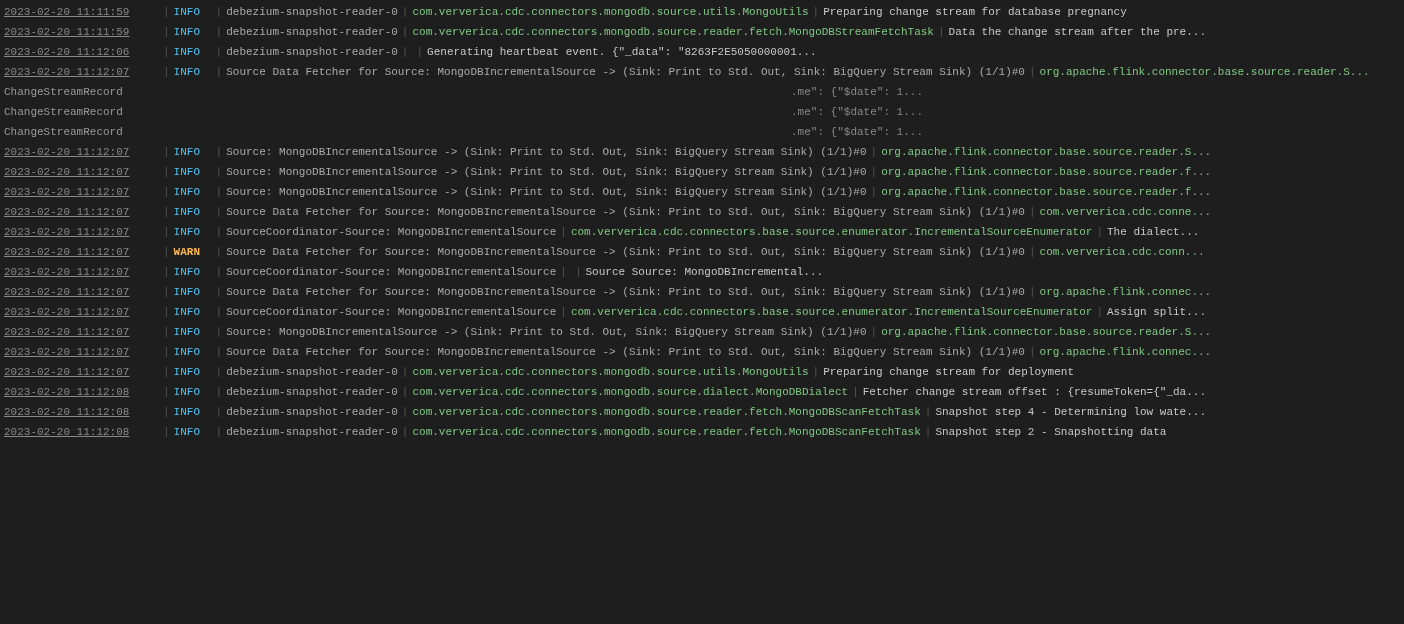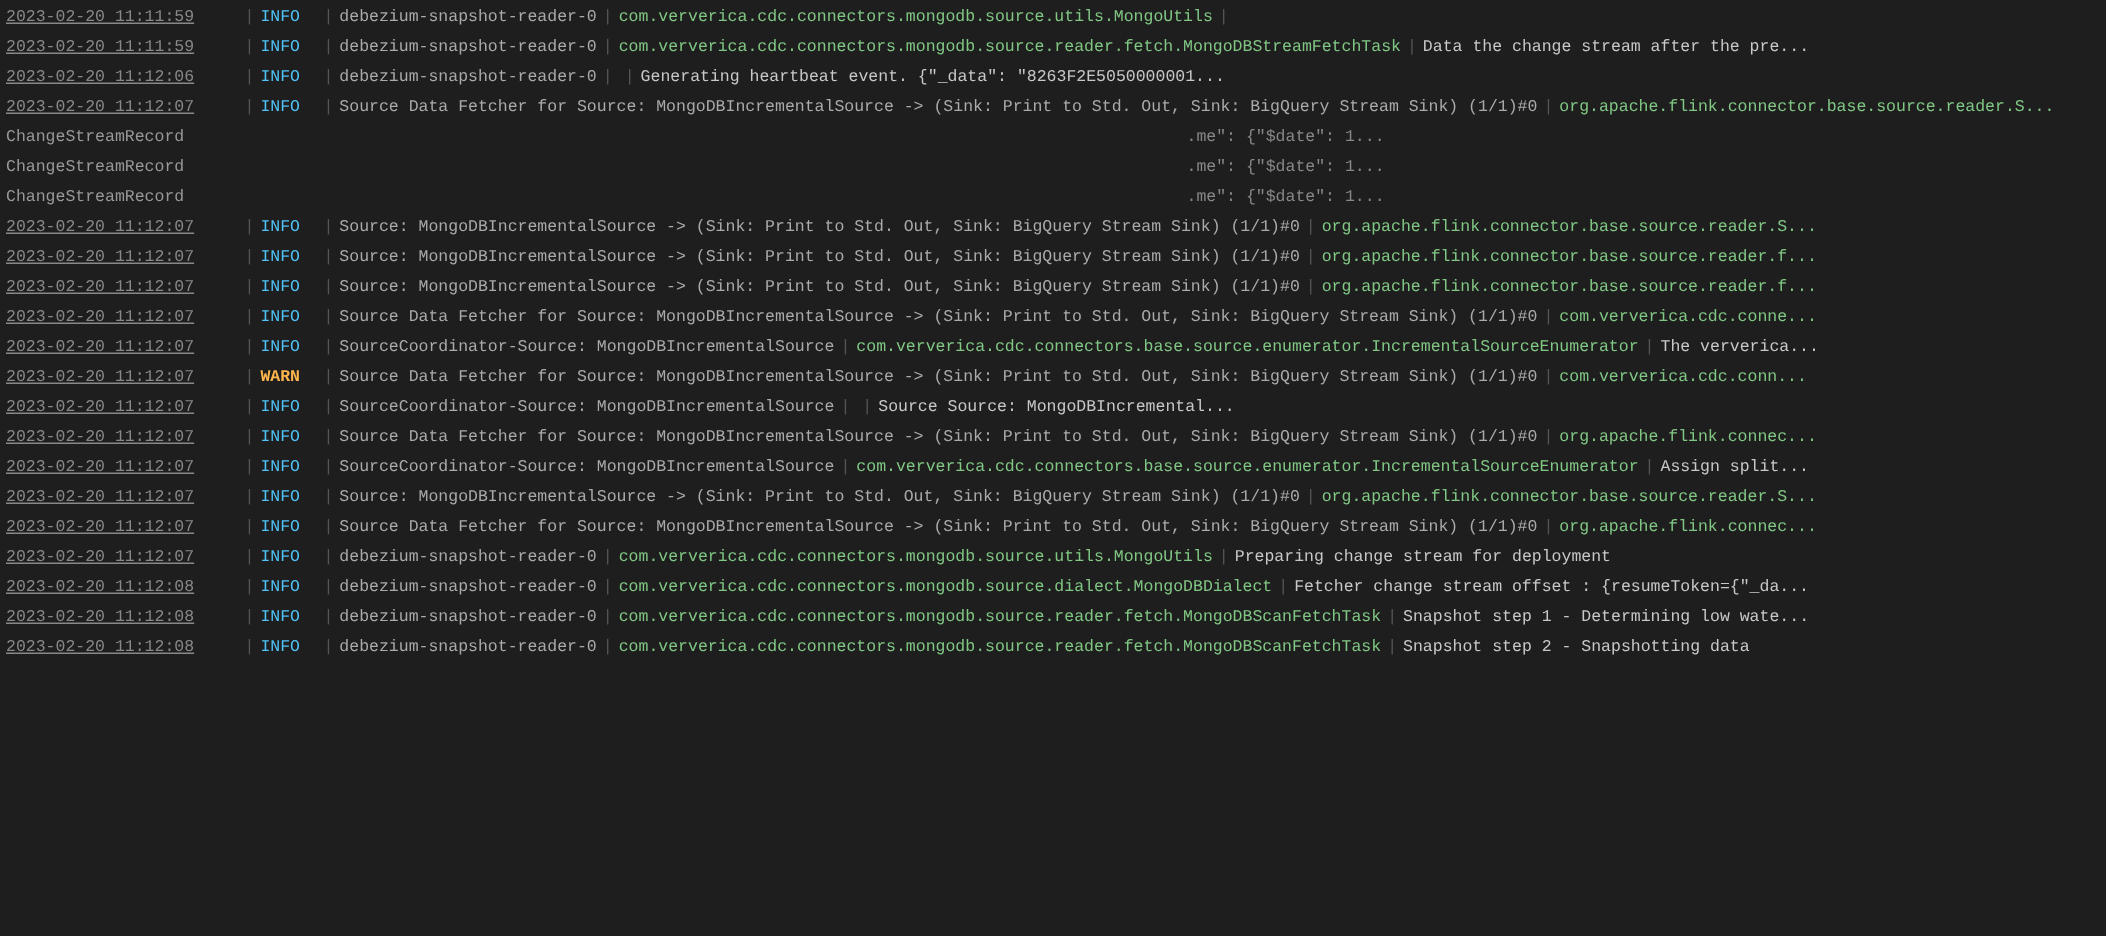--- a/index.html
+++ b/index.html
@@ -84,20 +84,21 @@
 
   <div class="log-row">
     <span class="timestamp">2023-02-20 11:11:59</span>
     <span class="sep">|</span>
     <span class="level-info">INFO</span>
     <span class="sep">|</span>
     <span class="thread">debezium-snapshot-reader-0</span>
     <span class="sep">|</span>
     <span class="classname">com.ververica.cdc.connectors.mongodb.source.utils.MongoUtils</span>
     <span class="sep">|</span>
+    <span class="message">Preparing change stream for database pregnancy</span>
   </div>
 
   <div class="log-row">
     <span class="timestamp">2023-02-20 11:11:59</span>
     <span class="sep">|</span>
     <span class="level-info">INFO</span>
     <span class="sep">|</span>
     <span class="thread">debezium-snapshot-reader-0</span>
     <span class="sep">|</span>
     <span class="classname">com.ververica.cdc.connectors.mongodb.source.reader.fetch.MongoDBStreamFetchTask</span>
@@ -184,21 +185,21 @@
 
   <div class="log-row">
     <span class="timestamp">2023-02-20 11:12:07</span>
     <span class="sep">|</span>
     <span class="level-info">INFO</span>
     <span class="sep">|</span>
     <span class="thread">SourceCoordinator-Source: MongoDBIncrementalSource</span>
     <span class="sep">|</span>
     <span class="classname">com.ververica.cdc.connectors.base.source.enumerator.IncrementalSourceEnumerator</span>
     <span class="sep">|</span>
-    <span class="message">The ververica...</span>
+    <span class="message">The dialect...</span>
   </div>
 
   <div class="log-row">
     <span class="timestamp">2023-02-20 11:12:07</span>
     <span class="sep">|</span>
     <span class="level-warn">WARN</span>
     <span class="sep">|</span>
     <span class="thread">Source Data Fetcher for Source: MongoDBIncrementalSource -&gt; (Sink: Print to Std. Out, Sink: BigQuery Stream Sink) (1/1)#0</span>
     <span class="sep">|</span>
     <span class="classname">com.ververica.cdc.conn...</span>
@@ -283,21 +284,21 @@
 
   <div class="log-row">
     <span class="timestamp">2023-02-20 11:12:08</span>
     <span class="sep">|</span>
     <span class="level-info">INFO</span>
     <span class="sep">|</span>
     <span class="thread">debezium-snapshot-reader-0</span>
     <span class="sep">|</span>
     <span class="classname">com.ververica.cdc.connectors.mongodb.source.reader.fetch.MongoDBScanFetchTask</span>
     <span class="sep">|</span>
-    <span class="message">Snapshot step 1 - Determining low wate...</span>
+    <span class="message">Snapshot step 4 - Determining low wate...</span>
   </div>
 
   <div class="log-row">
     <span class="timestamp">2023-02-20 11:12:08</span>
     <span class="sep">|</span>
     <span class="level-info">INFO</span>
     <span class="sep">|</span>
     <span class="thread">debezium-snapshot-reader-0</span>
     <span class="sep">|</span>
     <span class="classname">com.ververica.cdc.connectors.mongodb.source.reader.fetch.MongoDBScanFetchTask</span>

